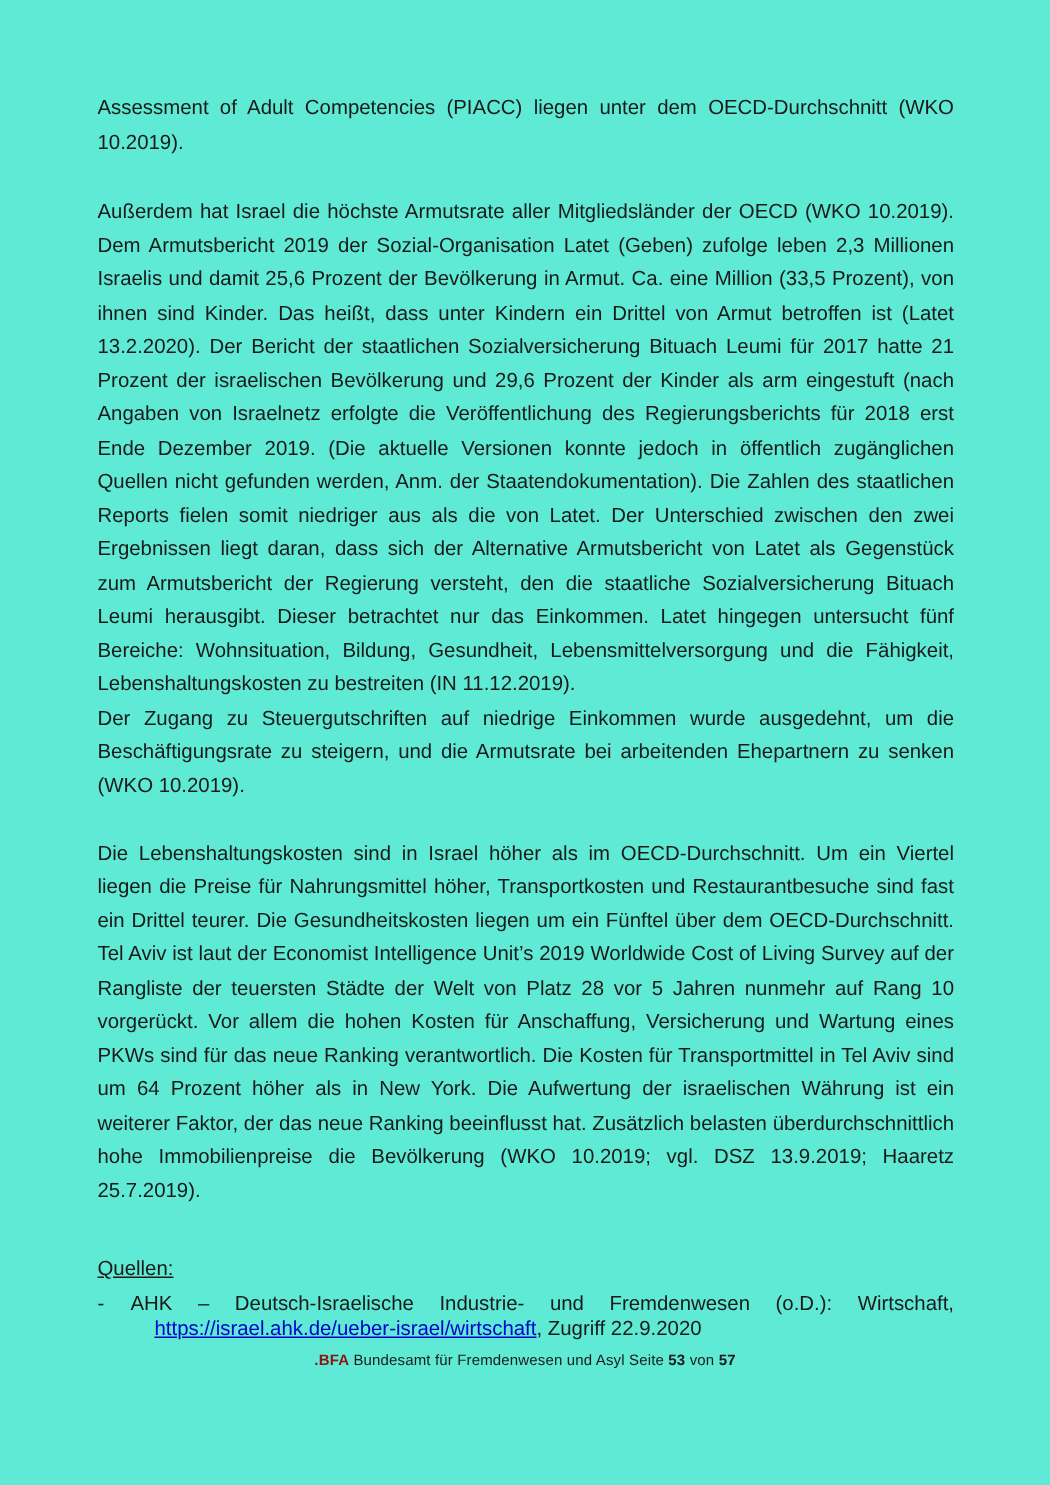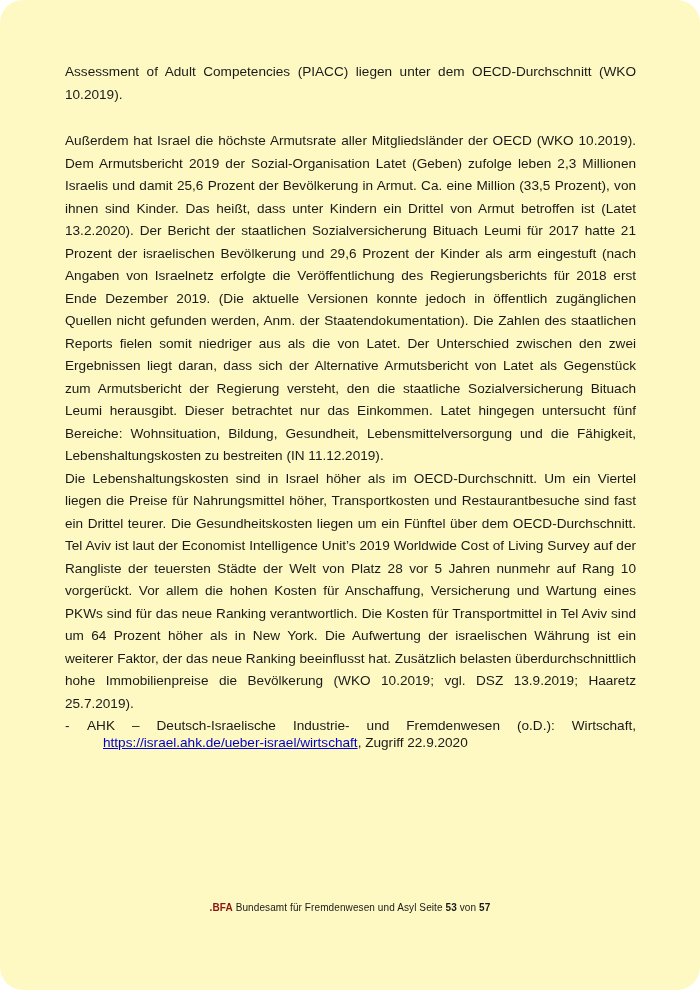--- a/index.html
+++ b/index.html
@@ -4,25 +4,24 @@
 <style>
   html, body {
     margin: 0;
     padding: 0;
     background: #ffffff;
   }
   .page {
     position: relative;
     width: 700px;
     height: 990px;
-    background: #fef9c3;
+    background: #5eead4;
     overflow: hidden;
     font-family: "Liberation Sans", sans-serif;
     color: #1a1a1a;
-    border-radius: 23px;
   }
   .content {
     position: absolute;
     left: 65px;
     top: 61px;
     width: 571px;
     font-size: 13.6px;
     line-height: 22.5px;
     text-align: justify;
   }
@@ -72,22 +71,24 @@
   }
   .footer .b { font-weight: bold; }
 </style>
 </head>
 <body>
 
 <div class="page">
   <main class="content">
     <p class="para gap-after">Assessment of Adult Competencies (PIACC) liegen unter dem OECD-Durchschnitt (WKO 10.2019).</p>
     <p class="para">Außerdem hat Israel die höchste Armutsrate aller Mitgliedsländer der OECD (WKO 10.2019). Dem Armutsbericht 2019 der Sozial-Organisation Latet (Geben) zufolge leben 2,3 Millionen Israelis und damit 25,6 Prozent der Bevölkerung in Armut. Ca. eine Million (33,5 Prozent), von ihnen sind Kinder. Das heißt, dass unter Kindern ein Drittel von Armut betroffen ist (Latet 13.2.2020). Der Bericht der staatlichen Sozialversicherung Bituach Leumi für 2017 hatte 21 Prozent der israelischen Bevölkerung und 29,6 Prozent der Kinder als arm eingestuft (nach Angaben von Israelnetz erfolgte die Veröffentlichung des Regierungsberichts für 2018 erst Ende Dezember 2019. (Die aktuelle Versionen konnte jedoch in öffentlich zugänglichen Quellen nicht gefunden werden, Anm. der Staatendokumentation). Die Zahlen des staatlichen Reports fielen somit niedriger aus als die von Latet. Der Unterschied zwischen den zwei Ergebnissen liegt daran, dass sich der Alternative Armutsbericht von Latet als Gegenstück zum Armutsbericht der Regierung versteht, den die staatliche Sozialversicherung Bituach Leumi herausgibt. Dieser betrachtet nur das Einkommen. Latet hingegen untersucht fünf Bereiche: Wohnsituation, Bildung, Gesundheit, Lebensmittelversorgung und die Fähigkeit, Lebenshaltungskosten zu bestreiten (IN 11.12.2019).</p>
+    <p class="para gap-after-line">Der Zugang zu Steuergutschriften auf niedrige Einkommen wurde ausgedehnt, um die Beschäftigungsrate zu steigern, und die Armutsrate bei arbeitenden Ehepartnern zu senken (WKO 10.2019).</p>
     <p class="para">Die Lebenshaltungskosten sind in Israel höher als im OECD-Durchschnitt. Um ein Viertel liegen die Preise für Nahrungsmittel höher, Transportkosten und Restaurantbesuche sind fast ein Drittel teurer. Die Gesundheitskosten liegen um ein Fünftel über dem OECD-Durchschnitt. Tel Aviv ist laut der Economist Intelligence Unit’s 2019 Worldwide Cost of Living Survey auf der Rangliste der teuersten Städte der Welt von Platz 28 vor 5 Jahren nunmehr auf Rang 10 vorgerückt. Vor allem die hohen Kosten für Anschaffung, Versicherung und Wartung eines PKWs sind für das neue Ranking verantwortlich. Die Kosten für Transportmittel in Tel Aviv sind um 64 Prozent höher als in New York. Die Aufwertung der israelischen Währung ist ein weiterer Faktor, der das neue Ranking beeinflusst hat. Zusätzlich belasten überdurchschnittlich hohe Immobilienpreise die Bevölkerung (WKO 10.2019; vgl. DSZ 13.9.2019; Haaretz 25.7.2019).</p>
 
+    <h3 class="sources-heading">Quellen:</h3>
 
     <div class="source-item">
       <span class="bullet">-</span>
       <div class="source-body"><span>AHK – Deutsch-Israelische Industrie- und Fremdenwesen (o.D.): Wirtschaft,</span>
         <a href="#">https://israel.ahk.de/ueber-israel/wirtschaft</a><span>, Zugriff 22.9.2020</span>
       </div>
     </div>
   </main>
 
   <footer class="footer">

